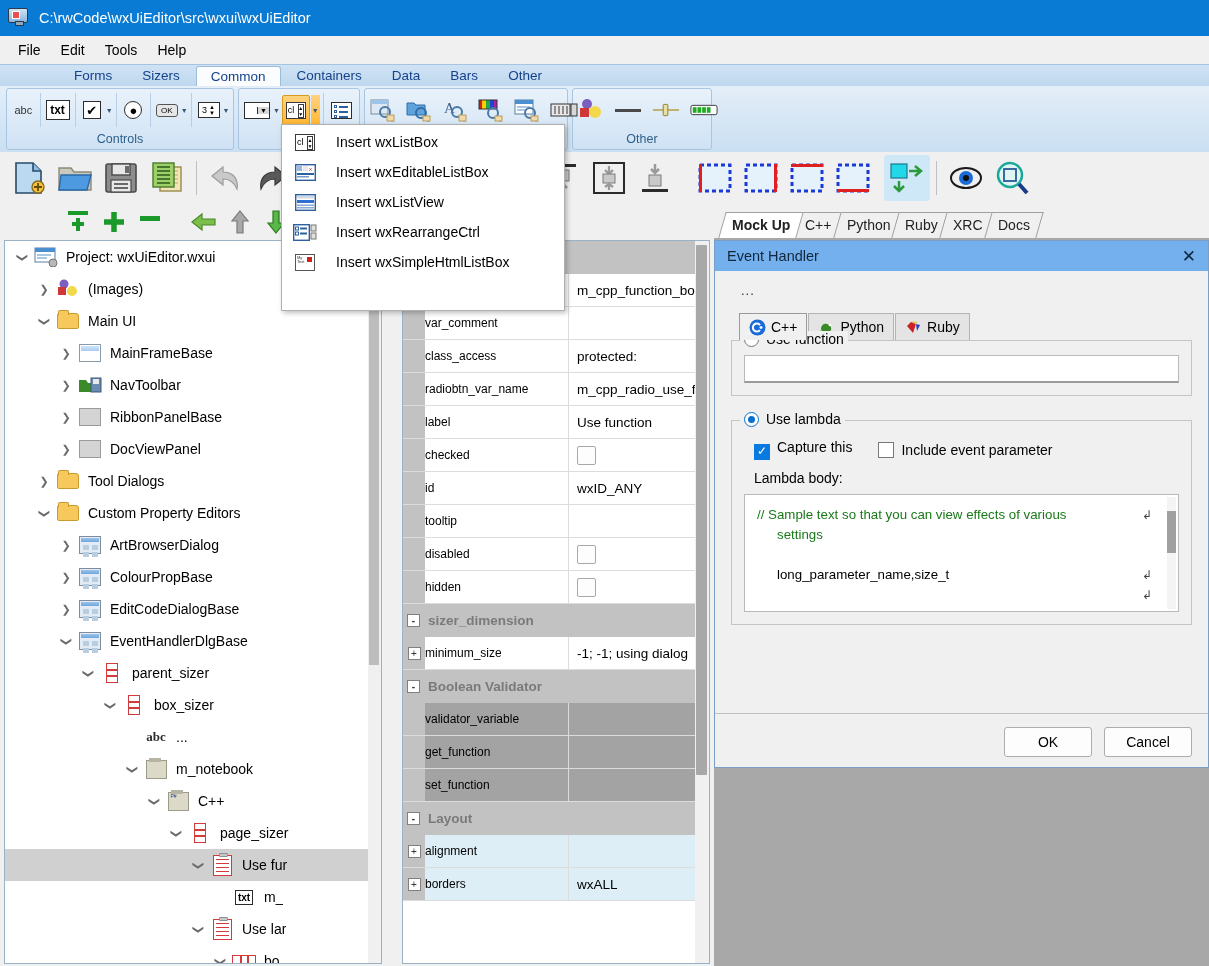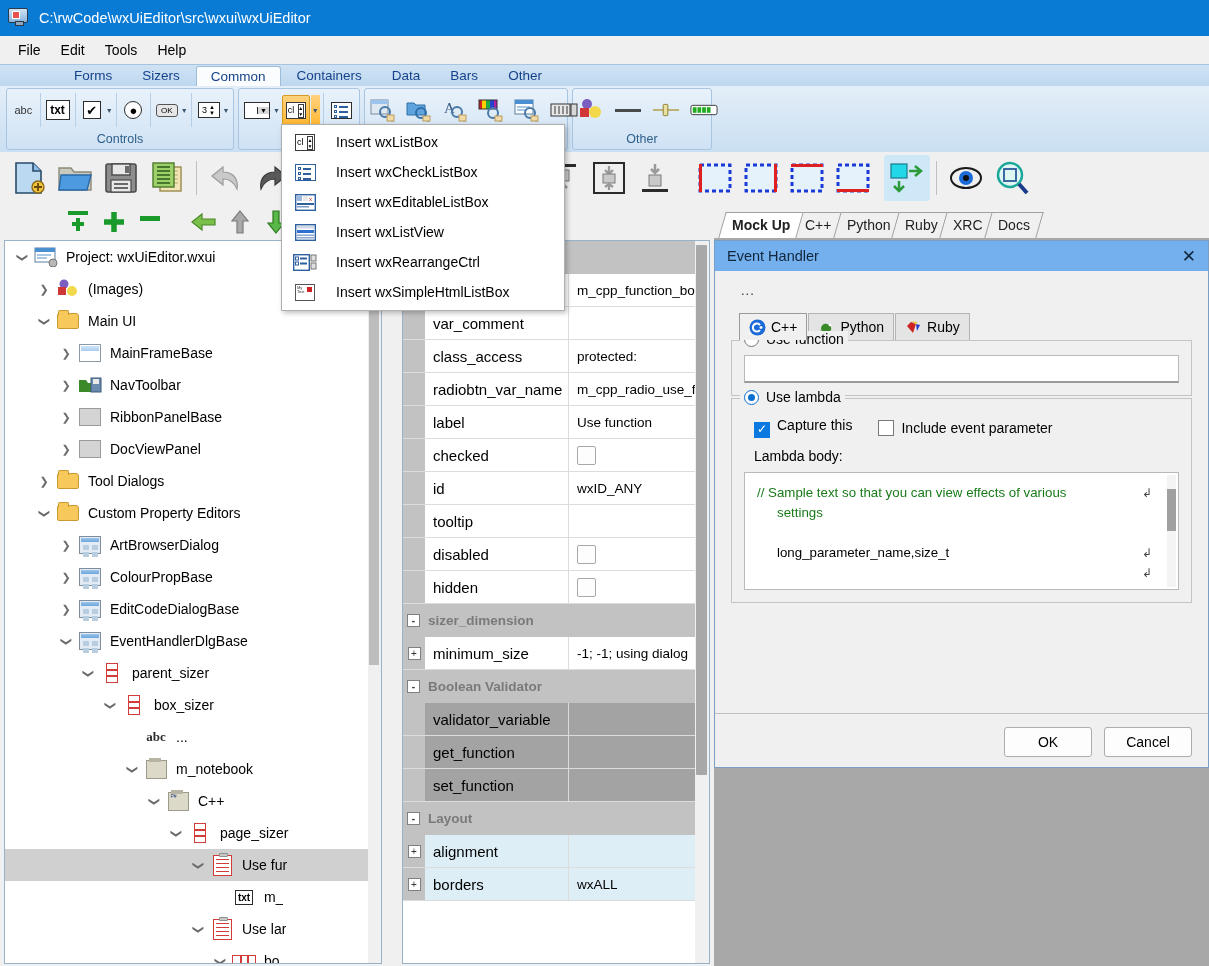--- a/index.html
+++ b/index.html
@@ -166,21 +166,21 @@
   .pgrow {
     height:33px; display:flex; align-items:stretch; cursor:default;
     border-bottom:1px solid #dcdcdc;
   }
   .pgrow .lft { width:22px; background:#c2c2c2; display:flex; align-items:center;
                 justify-content:center; flex:none;}
   .pgrow .lft .exp { width:13px;height:13px;border:1px solid #808080;background:#fff;
                 display:flex;align-items:center;justify-content:center;font-size:10px;
                 line-height:9px;color:#333;}
   .pgrow .name { width:144px; border-right:1px solid #dcdcdc; display:flex;
-                 align-items:center; padding-left:8px; font-size:15px; flex:none;}
+                 align-items:center; font-size:12px; flex:none;}
   .pgrow .val { flex:1; display:flex; align-items:center; padding-left:8px;
                 font-size:13.5px; overflow:hidden; white-space:nowrap;}
   .pgrow.tan .name, .pgrow.tan .val { background:#a3a3a3; }
   .pgrow.blue .name, .pgrow.blue .val { background:#ddeef6; }
   .pgcheck { width:19px;height:19px;border:1px solid #a8a8a8;background:#fdfdfd;border-radius:2px;}
   #pg-scroll { position:absolute; right:0; top:0; width:14px; height:100%;
                background:#f0f0f0; }
   #pg-thumb { position:absolute; left:1px; top:4px; width:11px; height:530px;
               background:#a8a8a8; border-radius:1px;}
 
@@ -1025,21 +1025,21 @@
       </div>
     </div>
 
     <div class="gbox2" style="border-top:1px solid #c4c4c4;padding-top:14px">
       <div style="position:absolute;left:8px;top:-10px;background:#f0f0f0;padding:0 4px;font-size:14px">
         <span class="radio"></span><span>Use function</span>
       </div>
       <input class="txtinput" type="text" value="" style="">
     </div>
 
-    <div class="gbox2" style="margin-top:2px;padding-top:16px">
+    <div class="gbox2" style="margin-top:24px;padding-top:16px">
       <div style="position:absolute;left:8px;top:-10px;background:#f0f0f0;padding:0 4px;font-size:14px">
         <span class="radio on"></span><span>Use lambda</span>
       </div>
 
       <div style="display:flex;align-items:center;gap:26px;margin:2px 0 10px 10px;font-size:14px">
         <label>
           <span class="cbx on">✓</span><span>Capture this</span>
         </label>
         <label>
           <span class="cbx"></span><span>Include event parameter</span>
@@ -1073,33 +1073,20 @@
     <span class="ddic">
       <span class="mini-listbox">
           <span style="font-size:9px">cl</span>
           <span class="sp2">
             <span>▲</span>
             <span>▼</span>
           </span>
         </span>
     </span>
     <span>Insert wxListBox</span>
-  </div>
-  <div class="dditem">
-    <span class="ddic">
-      <span class="mini-chk">
-          <i style="top:2px"></i>
-          <b style="top:3px;width:8px"></b>
-          <i style="top:7px"></i>
-          <b style="top:8px;width:8px"></b>
-          <i style="top:12px"></i>
-          <b style="top:13px;width:8px"></b>
-        </span>
-    </span>
-    <span>Insert wxCheckListBox</span>
   </div>
   <div class="dditem">
     <span class="ddic">
       <svg width="21" height="17" viewBox="0 0 21 17">
           <rect x="0.7" y="0.7" width="19.6" height="15.6" fill="#fff" stroke="#2e5f9e" stroke-width="1.4"></rect>
           <rect x="2" y="2" width="5" height="5" fill="#9ab8e0"></rect>
           <rect x="8" y="2" width="5" height="5" fill="#e8e8e8"></rect>
           <text x="14" y="7" font-size="6" fill="#cc2222">x</text>
           <rect x="2" y="9" width="17" height="2" fill="#2e5f9e"></rect>
           <rect x="2" y="12" width="12" height="1.5" fill="#7a9ac8"></rect>

